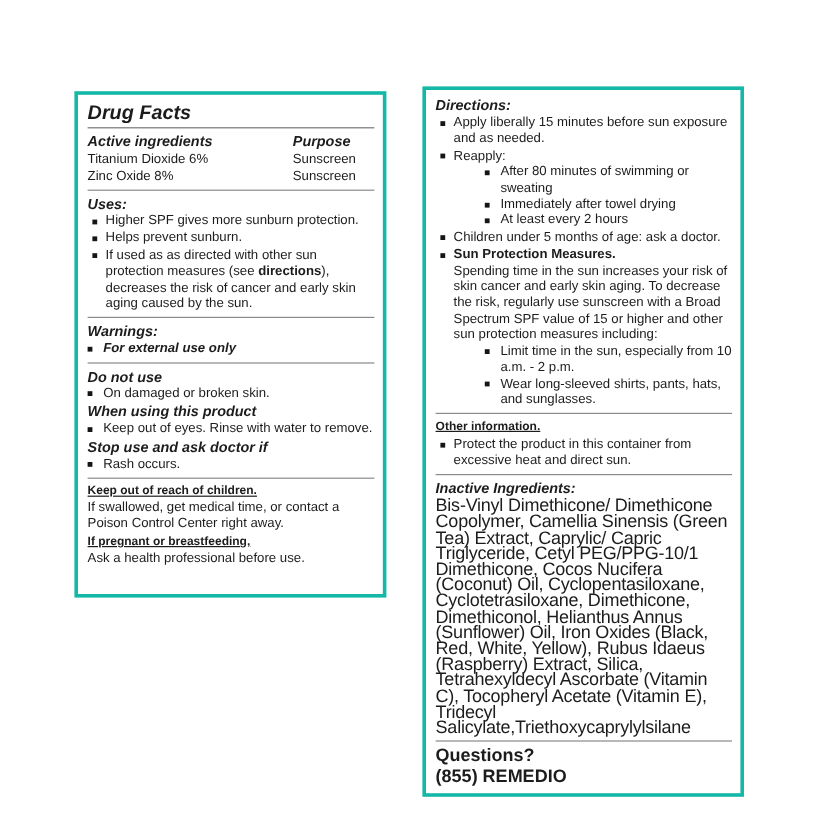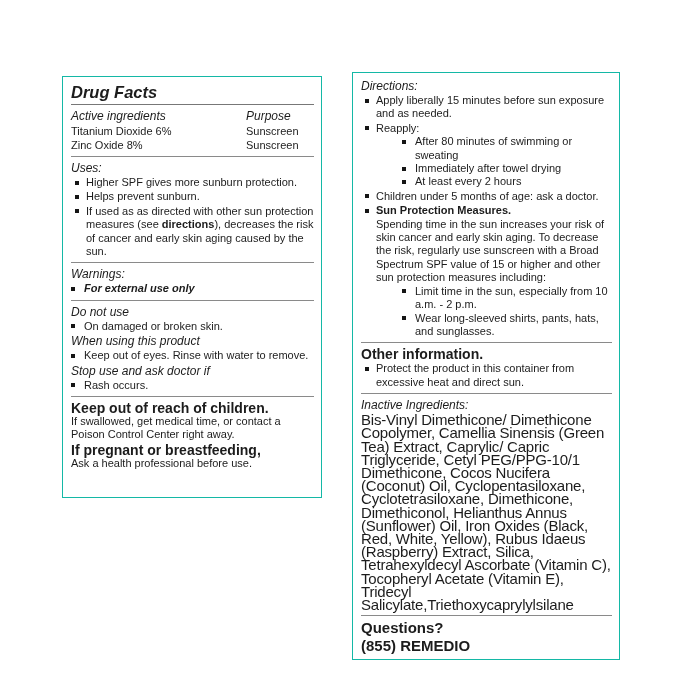--- a/index.html
+++ b/index.html
@@ -6,42 +6,42 @@
   body {
     width: 679px; height: 679px;
     background: #ffffff;
     font-family: "Liberation Sans", sans-serif;
     color: #1c1c1c;
     position: relative;
   }
   .panel {
     position: absolute;
     box-sizing: border-box;
-    border: 1px solid #14b8a6;
+    border: 3px solid #14b8a6;
     background: #ffffff;
     padding: 5px 7px 6px 8px;
     font-size: 11px;
     line-height: 13.4px;
   }
   .panel-left  { left: 62px;  top: 76px; width: 260px; min-height: 422px; }
   .panel-right { left: 352px; top: 72px; width: 268px; min-height: 524px; }
 
   .df-title {
     font-size: 16.5px;
     font-weight: bold;
     font-style: italic;
     line-height: 19px;
     margin: 0;
     padding-top: 1px;
   }
   .rule { border: 0; border-top: 1px solid #8a8a8a; margin: 4px 0; height: 0; }
   .title-rule { margin: 2px 0 3px 0; border-top-color: #777; }
 
-  .h-bi { font-weight: normal; font-style: italic; font-size: 12px; line-height: 14px; margin: 1px 0 1px 0; }
-  .h-b  { font-weight: bold; font-size: 14px; line-height: 14px; margin: 1px 0 0 0; }
+  .h-bi { font-weight: bold; font-style: italic; font-size: 12px; line-height: 14px; margin: 1px 0 1px 0; }
+  .h-b  { font-weight: bold; font-size: 10px; line-height: 14px; margin: 1px 0 0 0; text-decoration: underline; }
   .body-text { margin: 0; }
 
   .ai-row { display: flex; line-height: 14px; }
   .ai-name { flex: 1; }
   .ai-purpose { width: 68px; flex: none; }
 
   ul.bullets { list-style: none; margin: 1px 0 1px 0; padding: 0; }
   ul.bullets > li { position: relative; padding-left: 15px; margin: 0 0 1px 0; }
   ul.bullets > li::before {
     content: ""; position: absolute; left: 4px; top: 4.6px;

